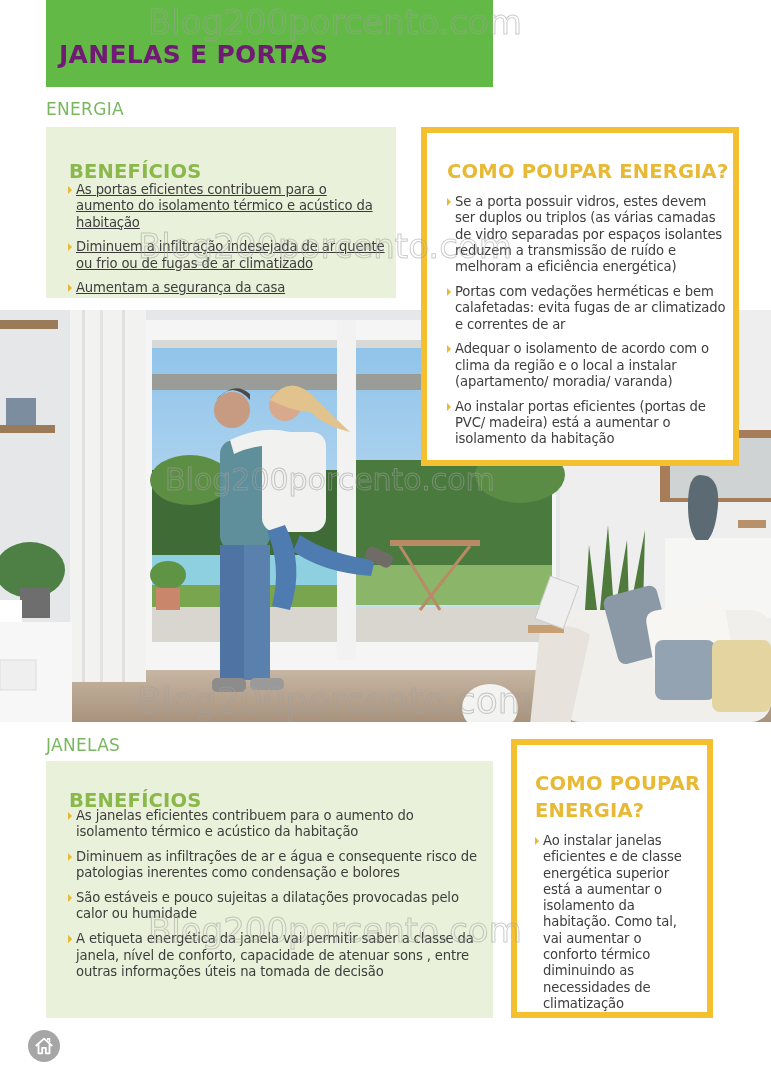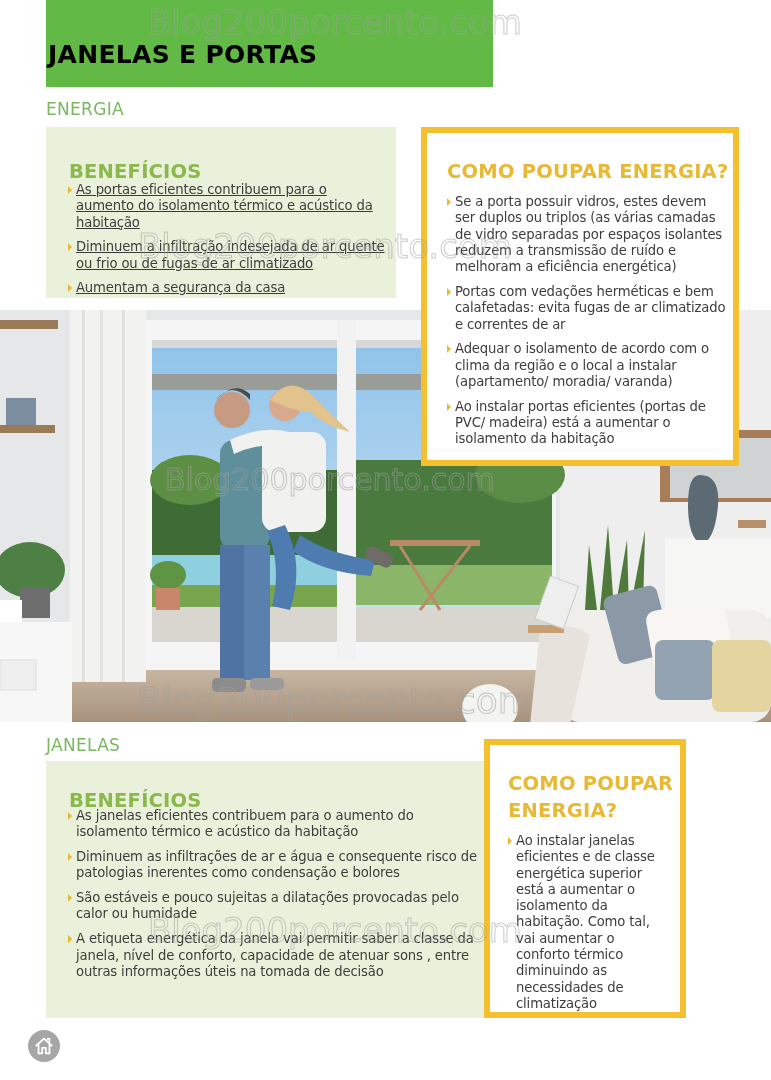--- a/index.html
+++ b/index.html
@@ -8,22 +8,22 @@
       background: #ffffff;
       font-family: "DejaVu Sans", "Liberation Sans", sans-serif;
       color: #3a3a3a;
     }
     .abs { position: absolute; }
     .header-bar {
       left: 46px; top: 0; width: 447px; height: 87px;
       background: #62b946;
     }
     .header-title {
-      position: absolute; left: 2px; top: 40px;
-      color: #000000; font-weight: bold; font-size: 25px; letter-spacing: 0.3px;
+      position: absolute; left: 13px; top: 40px;
+      color: #701a75; font-weight: bold; font-size: 25px; letter-spacing: 0.3px;
       font-family: "DejaVu Sans", sans-serif;
     }
     .watermark {
       position: absolute; font-family: "DejaVu Sans", sans-serif;
       font-size: 34px; color: transparent;
       -webkit-text-stroke: 1px rgba(160,160,160,0.55);
       pointer-events: none; white-space: nowrap; z-index: 50;
     }
     .section-label {
       font-size: 17px; color: #79b85f; letter-spacing: 0.3px;
@@ -202,21 +202,21 @@
   <div class="box-title-green" style="position:absolute; left:23px; top:16px;">BENEFÍCIOS</div>
   <ul class="bullets" style="position:absolute; left:22px; top:47px; width:410px;">
     <li><span class="arrow"></span><span>As janelas eficientes contribuem para o aumento do isolamento térmico e acústico da habitação</span></li>
     <li><span class="arrow"></span><span>Diminuem as infiltrações de ar e água e consequente risco de patologias inerentes como condensação e bolores</span></li>
     <li><span class="arrow"></span><span>São estáveis e pouco sujeitas a dilatações provocadas pelo calor ou humidade</span></li>
     <li><span class="arrow"></span></li>
     <li><span class="arrow"></span><span>A etiqueta energética da janela vai permitir saber a classe da janela, nível de conforto, capacidade de atenuar sons , entre outras informações úteis na tomada de decisão</span></li>
   </ul>
 </div>
 
-<div class="abs yellow-box" style="left:484px; top:739px; width:202px; height:279px;">
+<div class="abs yellow-box" style="left:511px; top:739px; width:202px; height:279px;">
   <div class="box-title-yellow" style="position:absolute; left:18px; top:25px;">
     <div>COMO POUPAR</div>
     <div>ENERGIA?</div>
   </div>
   <ul class="bullets" style="position:absolute; left:18px; top:88px; width:160px;">
     <li><span class="arrow"></span><span>Ao instalar janelas eficientes e de classe energética superior está a aumentar o isolamento da habitação. Como tal, vai aumentar o conforto térmico diminuindo as necessidades de climatização</span></li>
   </ul>
 </div>
 <div class="watermark" style="left:148px; top:910px; font-size:34px;">Blog200porcento.com</div>
 

